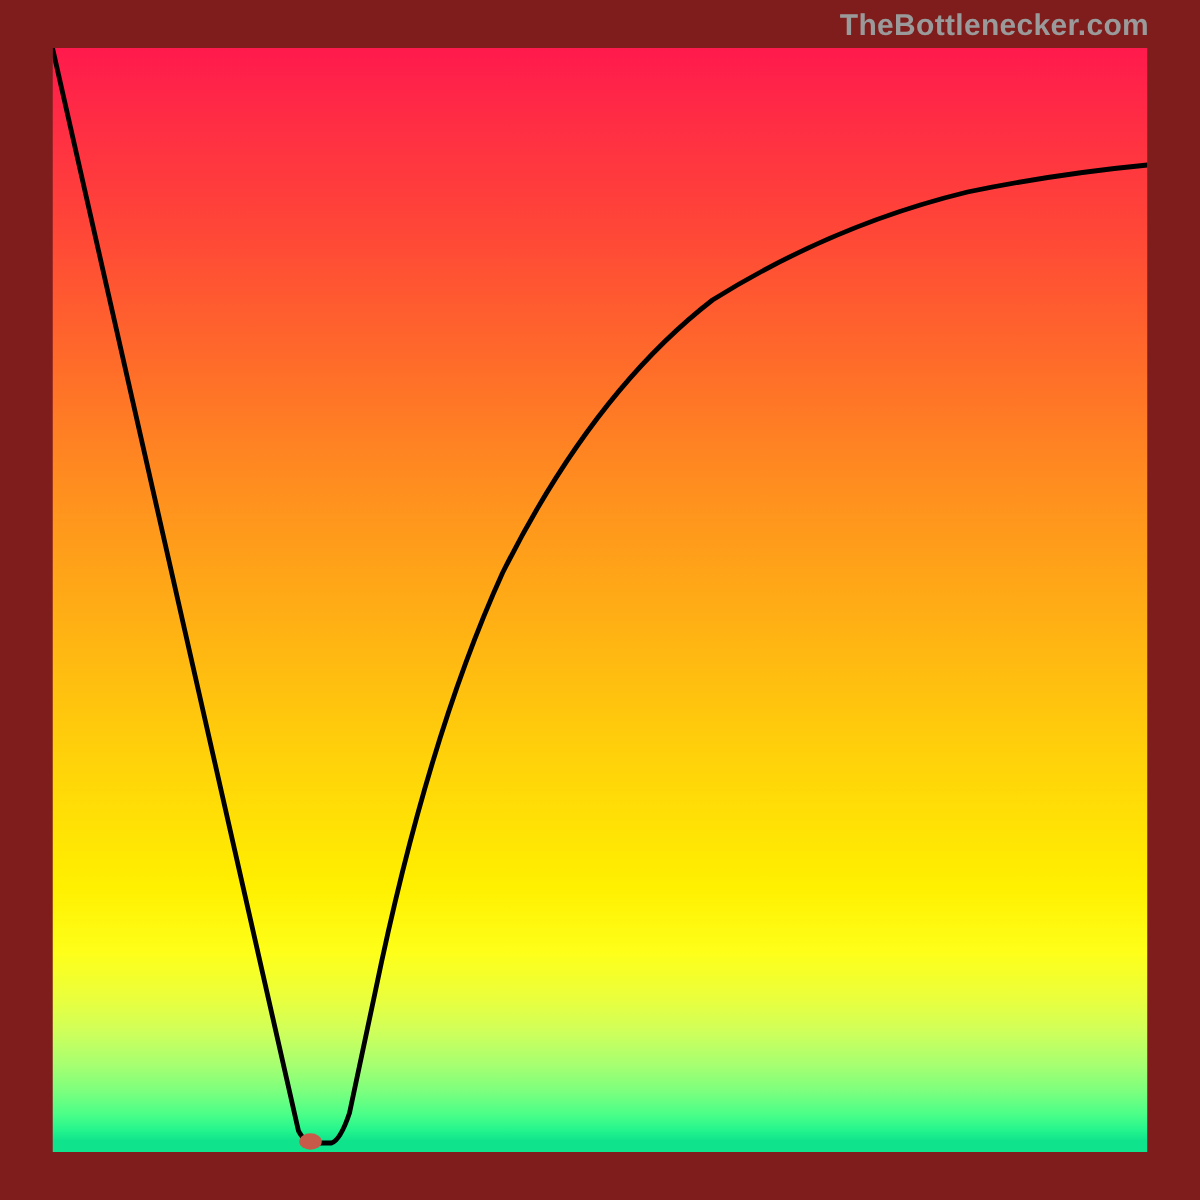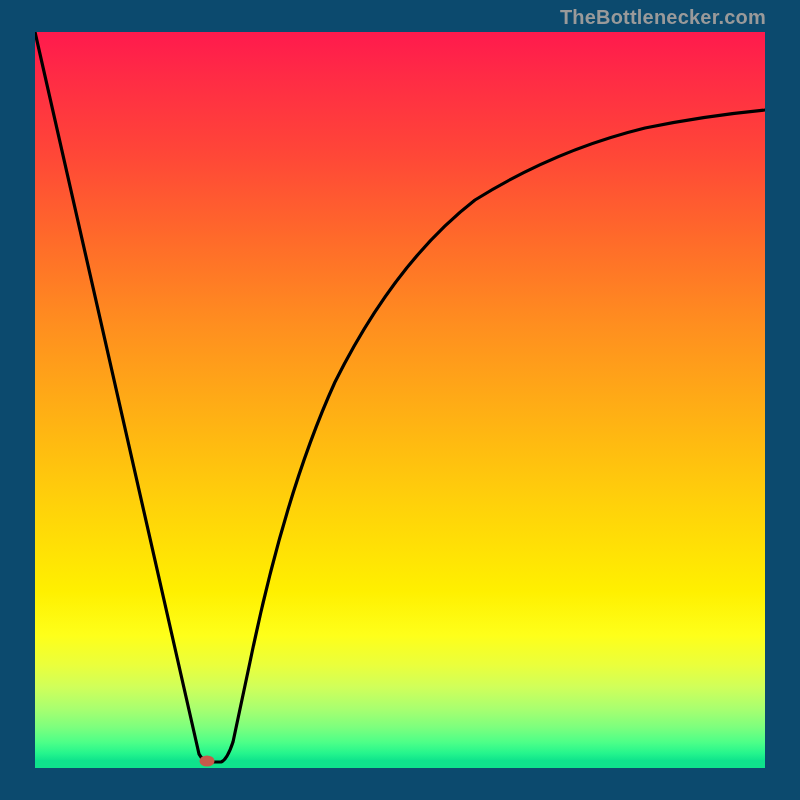--- a/index.html
+++ b/index.html
@@ -10,21 +10,21 @@
     background: #000;
     overflow: hidden;
     font-family: Arial, Helvetica, sans-serif;
   }
   .frame {
     position: absolute;
     left: 0;
     top: 0;
     width: 800px;
     height: 800px;
-    background: #0c4a6e;
+    background: #7f1d1d;
   }
   .plot-area {
     position: absolute;
     left: 35px;
     top: 32px;
     width: 730px;
     height: 736px;
     overflow: hidden;
   }
   .gradient {

